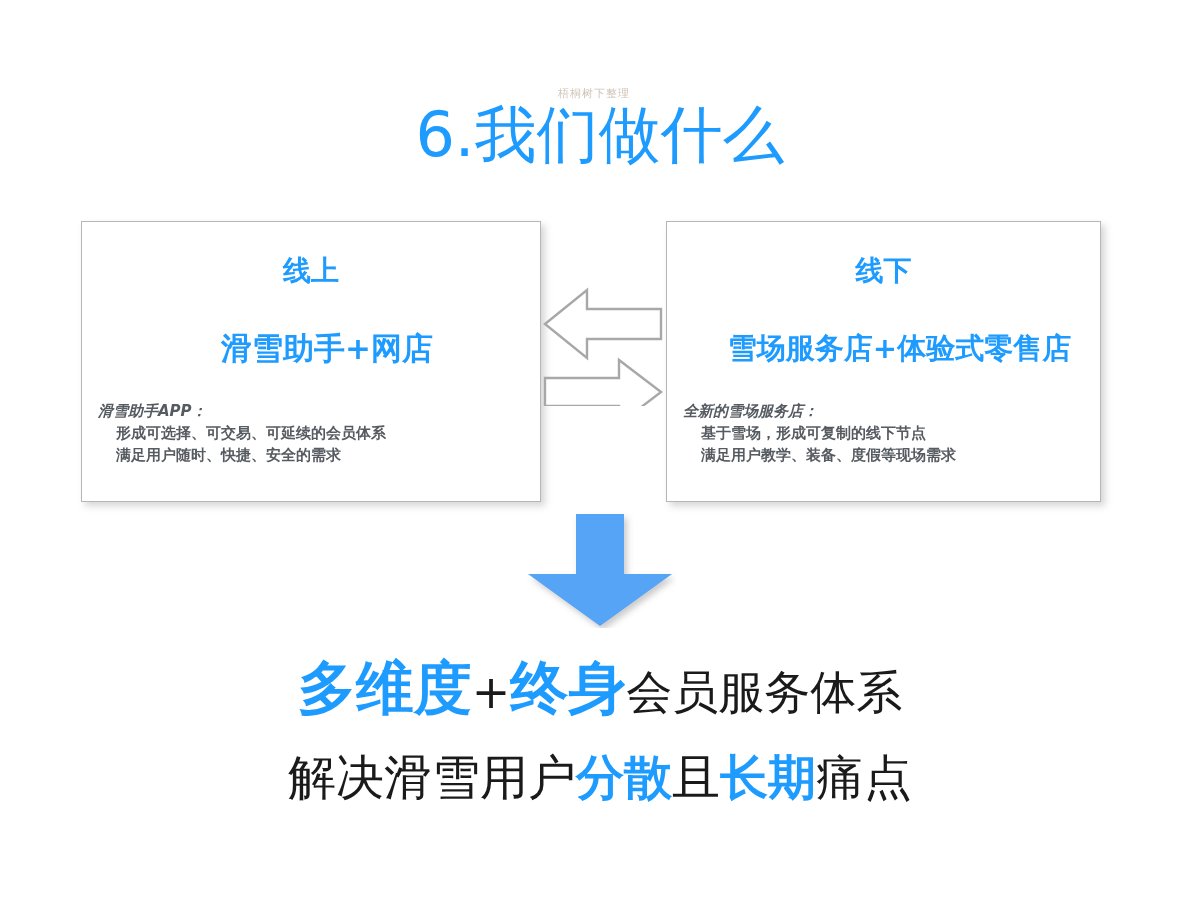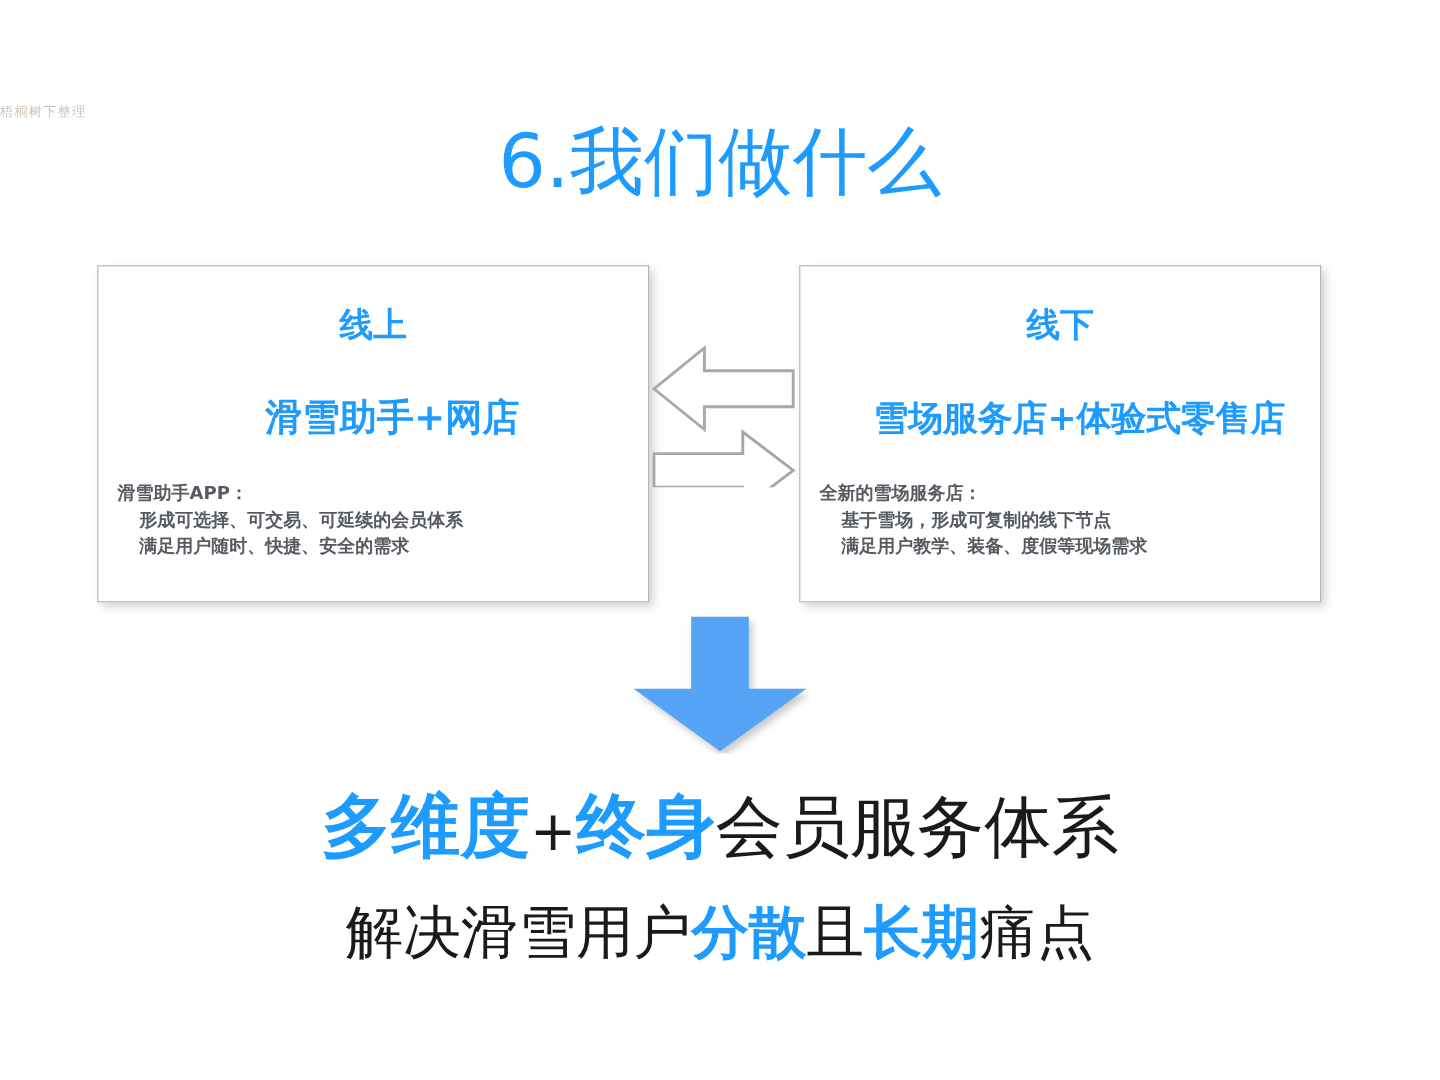--- a/index.html
+++ b/index.html
@@ -21,20 +21,21 @@
     height: 900px;
     background: #ffffff;
   }
 
   
   .watermark {
     position: absolute;
     left: 0;
     top: 86px;
     width: 1188px;
+    text-align: center;
     font-size: 11px;
     letter-spacing: 1px;
     color: rgba(150, 120, 90, 0.45);
     font-family: "DejaVu Sans", sans-serif;
     user-select: none;
     pointer-events: none;
   }
 
   
   .title {
@@ -96,21 +97,21 @@
     position: absolute;
     left: 16px;
     right: 10px;
     top: 178px;
     color: #565b61;
     font-size: 15px;
     line-height: 22px;
     font-weight: 700;
     font-family: "DejaVu Sans", "Liberation Sans", sans-serif;
   }
-  .box-body .lead { display: block; }
+  .box-body .lead { display: block; font-style: italic; }
   .box-body .item { display: block; padding-left: 18px; }
 
   
   .midarrows {
     position: absolute;
     left: 541px;
     top: 286px;
     width: 124px;
     height: 120px;
   }
@@ -149,21 +150,21 @@
     vertical-align: baseline;
   }
   .plus-dark {
     color: #1a1a1a;
     font-size: 46px;
     font-weight: 400;
     vertical-align: baseline;
   }
   .dark-med {
     color: #1a1a1a;
-    font-size: 56px;
+    font-size: 46px;
     font-weight: 400;
     vertical-align: baseline;
   }
   .dark-l2 {
     color: #1a1a1a;
     font-size: 48px;
     font-weight: 400;
     vertical-align: baseline;
   }
   .blue-l2 {

